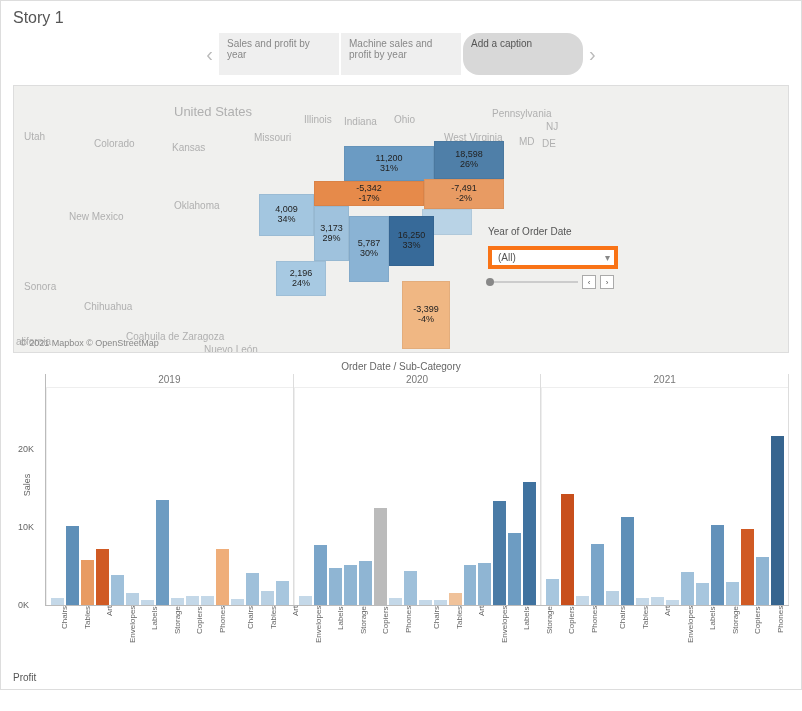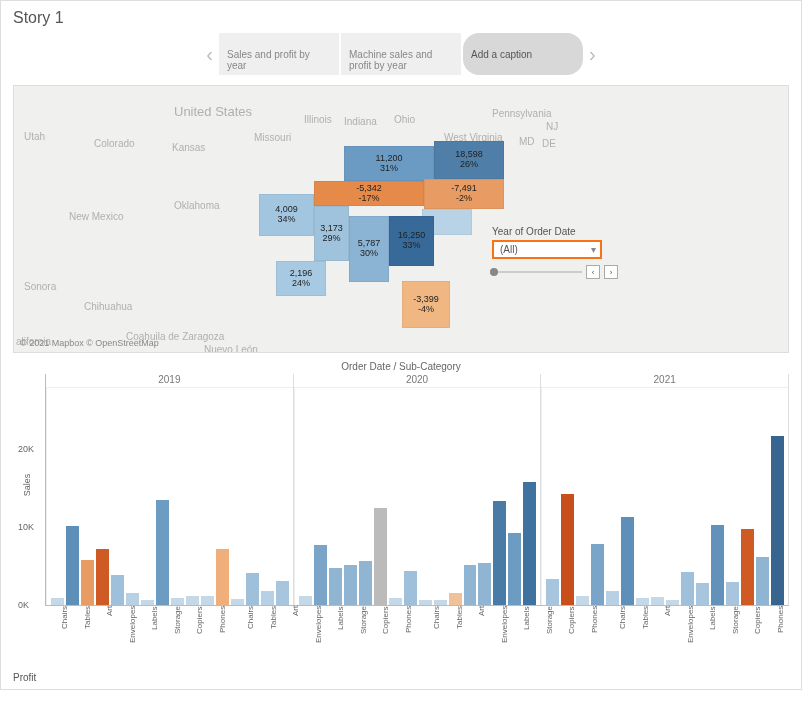--- a/index.html
+++ b/index.html
@@ -32,21 +32,21 @@
     color: #bbb;
     font-size: 20px;
     cursor: pointer;
   }
   .caption-tab {
     width: 120px;
     height: 42px;
     background: #efefef;
     font-size: 10px;
     color: #888;
-    padding: 16px 8px;
+    padding: 5px 8px;
     cursor: pointer;
     display: flex;
     align-items: flex-start;
   }
   .caption-tab.active { background: #d8d8d8; color: #555; border-radius: 16px; }
   .map-area {
     position: relative;
     height: 268px;
     background: #f0f0ee;
     border: 1px solid #ddd;
@@ -72,25 +72,25 @@
   }
   .state span { line-height: 1.1; }
   .filter-box {
     position: absolute;
     right: 170px;
     top: 140px;
     font-size: 10px;
     color: #555;
   }
   .filter-box .sel {
-    border: 2px solid #f97316;
+    border: 4px solid #f97316;
     background: #fff;
     padding: 2px 30px 2px 6px;
-    margin-top: 3px;
-    width: 110px;
+    margin-top: 9px;
+    width: 130px;
     font-size: 10px;
     position: relative;
   }
   .filter-box .sel::after { content: "▾"; position: absolute; right: 4px; color:#888; }
   .filter-box .slider { margin-top: 6px; display:flex; align-items:center; gap:4px; }
   .filter-box .track { height:2px; background:#ccc; width:90px; position:relative; }
   .filter-box .thumb { width:8px; height:8px; border-radius:50%; background:#888; position:absolute; left:-2px; top:-3px; }
   .filter-box .btn { border:1px solid #aaa; width:14px; height:14px; font-size:8px; display:flex; align-items:center; justify-content:center; background:#fff; }
   .attrib {
     position: absolute;
@@ -198,21 +198,21 @@
           <span>30%</span>
         </div>
         <div class="state" style="left: 375px; top: 130px; width: 45px; height: 50px; background: rgb(55, 106, 153);">
           <span>16,250</span>
           <span>33%</span>
         </div>
         <div class="state" style="left: 262px; top: 175px; width: 50px; height: 35px; background: rgb(167, 201, 226);">
           <span>2,196</span>
           <span>24%</span>
         </div>
-        <div class="state" style="left: 388px; top: 195px; width: 48px; height: 47px; background: rgb(240, 183, 131);">
+        <div class="state" style="left: 388px; top: 195px; width: 48px; height: 68px; background: rgb(240, 183, 131);">
           <span>-3,399</span>
           <span>-4%</span>
         </div>
       </div>
 
     <div class="filter-box">
       <div>Year of Order Date</div>
       <div class="sel"><span>(All)</span></div>
       <div class="slider">
         <div class="track">

